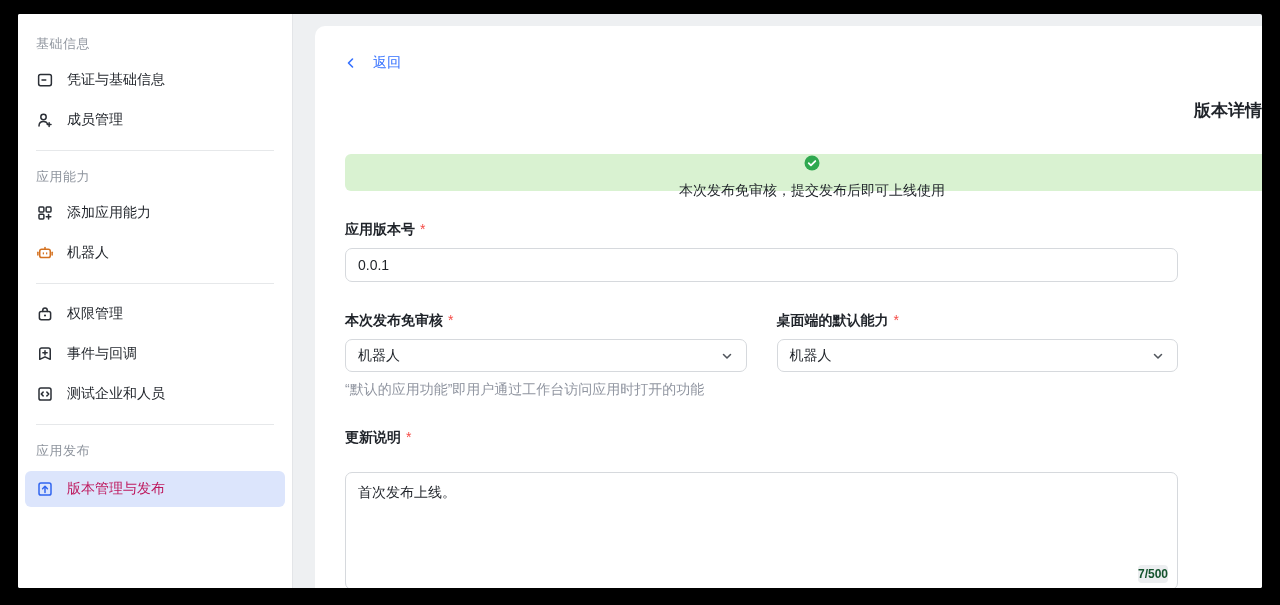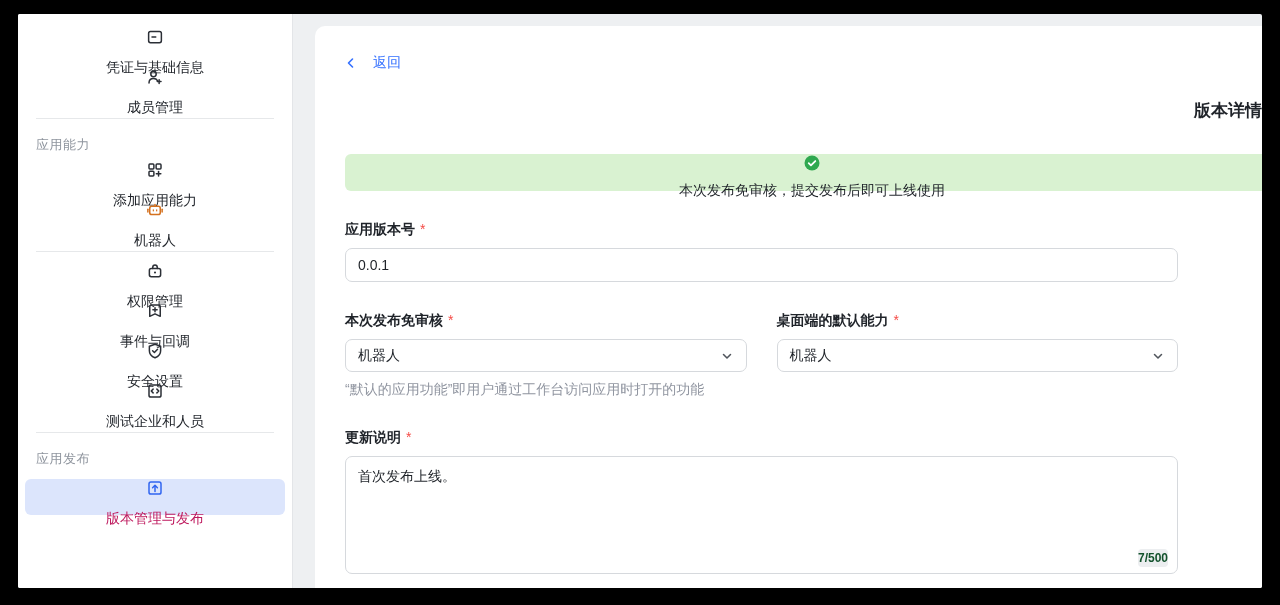--- a/index.html
+++ b/index.html
@@ -21,21 +21,21 @@
     position: absolute; left: 0; top: 0; bottom: 0; width: 275px;
     background: #fff; border-right: 1px solid #e3e5e8;
     padding-top: 14px; overflow: hidden;
   }
   .section-header {
     height: 32px; line-height: 32px; padding: 0 18px;
     font-size: 13px; color: #8f959e; letter-spacing: .5px;
   }
   .side-item {
     height: 40px; display: flex; align-items: center; gap: 13px;
-    padding: 0 18px; font-size: 14px; color: #1f2329; cursor: pointer; flex-direction: column;
+    padding: 0 18px; font-size: 14px; color: #1f2329; cursor: pointer;
   }
   .side-item .ico { width: 18px; height: 18px; flex: 0 0 18px; display: flex; }
   .side-item.selected {
     margin: 4px 7px 0 7px; padding: 0 11px; height: 36px;
     background: #dce5fc; border-radius: 6px; color: #be185d; font-weight: 500;
   }
   .side-divider { height: 1px; background: #e6e8ea; margin: 10px 18px; }
   
   .main-card {
     position: absolute; left: 297px; top: 12px; right: 0; bottom: 0;
@@ -66,21 +66,21 @@
   .two-col { display: flex; gap: 30px; }
   .col { flex: 1 1 0; }
   .select-box {
     margin-top: 9px; height: 33px;
     border: 1px solid #d6d9dd; border-radius: 7px;
     display: flex; align-items: center; justify-content: space-between;
     padding: 0 12px; font-size: 14px; color: #1f2329;
     background: #fff; cursor: pointer;
   }
   .hint { margin-top: 9px; font-size: 14px; color: #9095a0; }
-  .textarea-wrap { position: relative; margin-top: 9px; }
+  .textarea-wrap { position: relative; margin-top: 25px; }
   .textarea-wrap textarea {
     width: 100%; height: 118px; resize: none;
     border: 1px solid #d6d9dd; border-radius: 7px;
     padding: 9px 12px; font-size: 14px; color: #1f2329; line-height: 1.45;
     font-family: "Liberation Sans", "DejaVu Sans", sans-serif;
     background: #fff; outline: none;
   }
   .char-counter {
     position: absolute; right: 10px; bottom: 11px;
     background: #eceef0; color: #14532d; font-size: 12px; font-weight: 600;
@@ -88,20 +88,21 @@
   }
   svg { display: block; }
 </style>
 </head>
 <body>
 
 <div class="window">
 
   <nav class="sidebar">
 
+    <div class="section-header">基础信息</div>
 
     <div class="side-item">
       <span class="ico">
         <svg width="18" height="18" viewBox="0 0 24 24" fill="none" stroke="#2b2f36" stroke-width="2" stroke-linecap="round">
           <rect x="3.5" y="4.5" width="17" height="15" rx="2.5"></rect>
             <line x1="8" y1="12" x2="13" y2="12"></line>
         </svg>
       </span>
       <span>凭证与基础信息</span>
     </div>
@@ -167,29 +168,20 @@
       <span class="ico">
         <svg width="18" height="18" viewBox="0 0 24 24" fill="none" stroke="#2b2f36" stroke-width="2" stroke-linecap="round" stroke-linejoin="round">
           <path d="M5 6.5A2.5 2.5 0 0 1 7.5 4h9A2.5 2.5 0 0 1 19 6.5v12.6l-7-3.3-7 3.3Z"></path>
           <line x1="12" y1="7.5" x2="12" y2="13"></line>
             <line x1="9.2" y1="10.2" x2="14.8" y2="10.2"></line>
         </svg>
       </span>
       <span>事件与回调</span>
     </div>
 
-    <div class="side-item">
-      <span class="ico">
-        <svg width="18" height="18" viewBox="0 0 24 24" fill="none" stroke="#2b2f36" stroke-width="2" stroke-linecap="round" stroke-linejoin="round">
-          <path d="M12 3l7.5 2.6v5.9c0 4.8-3.2 7.9-7.5 9.5-4.3-1.6-7.5-4.7-7.5-9.5V5.6Z"></path>
-          <polyline points="8.8,11.6 11.2,14 15.4,9.6"></polyline>
-        </svg>
-      </span>
-      <span>安全设置</span>
-    </div>
 
     <div class="side-item">
       <span class="ico">
         <svg width="18" height="18" viewBox="0 0 24 24" fill="none" stroke="#2b2f36" stroke-width="2" stroke-linecap="round" stroke-linejoin="round">
           <rect x="4" y="4" width="16" height="16" rx="2.5"></rect>
           <polyline points="9.5,9.5 7,12 9.5,14.5"></polyline>
             <polyline points="14.5,9.5 17,12 14.5,14.5"></polyline>
         </svg>
       </span>
       <span>测试企业和人员</span>

